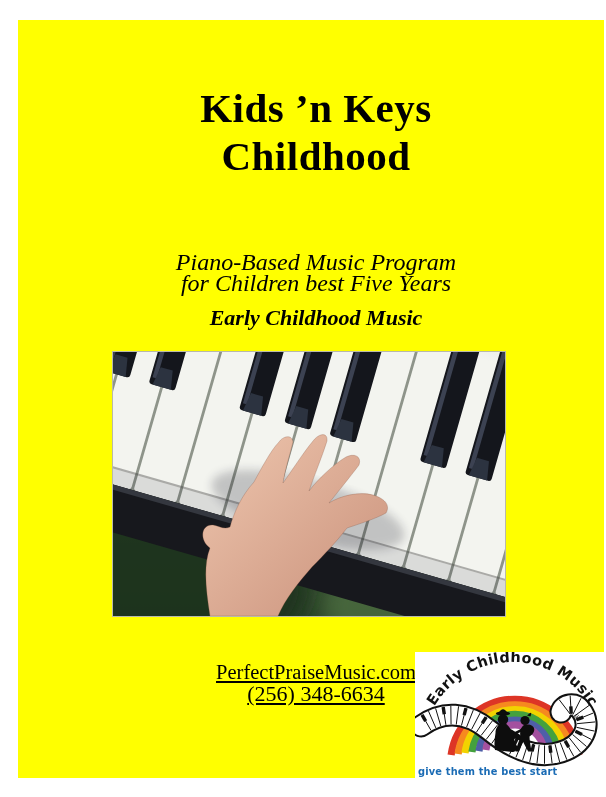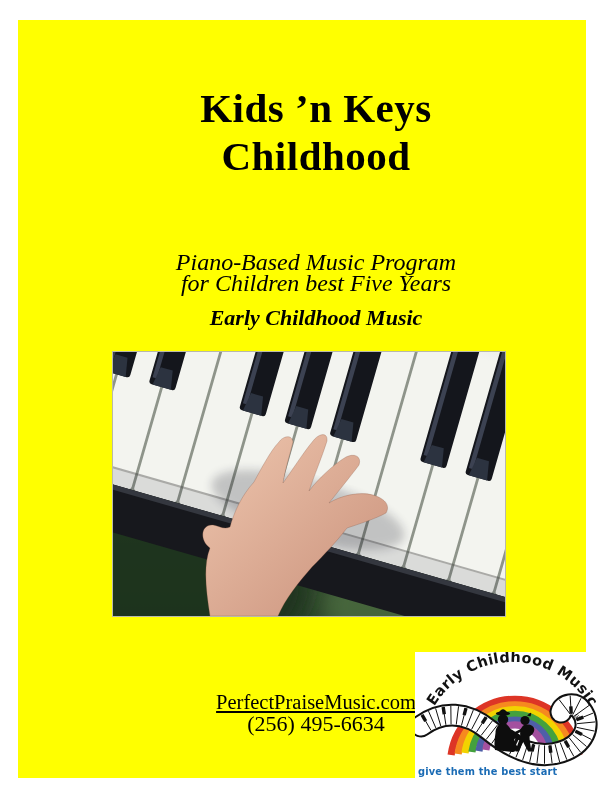--- a/index.html
+++ b/index.html
@@ -3,26 +3,27 @@
 <meta charset="utf-8">
 <style>
   html,body{margin:0;padding:0;background:#888;}
   .page{
     position:relative;width:606px;height:797px;background:#ffffff;
     overflow:hidden;font-family:"Liberation Serif","DejaVu Serif",serif;
   }
   .cover{
     position:absolute;left:18px;top:20px;width:568px;height:758px;
     background:#ffff00;
+    padding-left:18px;
   }
   .text-col{position:absolute;left:14px;width:568px;text-align:center;color:#000;}
   .title{top:64px;font-size:41px;line-height:48px;font-weight:bold;letter-spacing:0.5px;}
   .subtitle{top:232px;font-size:24px;line-height:21px;font-style:italic;}
   .ecm-line{top:286px;font-size:22px;line-height:24px;font-weight:bold;font-style:italic;}
-  .contact{top:672px;font-size:20.5px;line-height:21px;}
+  .contact{top:642px;font-size:20.5px;line-height:21px;text-decoration:underline;}
   .contact .site-link{color:#000;text-decoration:underline;}
   .contact .phone{font-size:22px;}
   .photo{
     position:absolute;left:95px;top:332px;width:392px;height:264px;
     outline:1px solid #b9b9a9;
   }
   .photo svg{display:block;}
   .logo-box{
     position:absolute;left:415px;top:652px;width:191px;height:131px;
     background:#ffffff;
@@ -150,21 +151,21 @@
              C 227 144, 246 139, 260 143
              C 270 146, 278 152, 273 161
              C 262 167, 246 172, 234 176
              C 224 189, 211 203, 199 215
              C 186 230, 172 247, 165 264 Z" fill="url(#handGrad)" stroke="#7a4632" stroke-opacity="0.25" stroke-width="1"></path>
       </svg>
     </div>
 
     <div class="text-col contact">
       <div><a class="site-link" href="#">PerfectPraiseMusic.com</a></div>
-      <div class="phone">(256) 495-6634</div>
+      <div class="phone">(256) 348-6634</div>
     </div>
   </div>
 
   <div class="logo-box">
     <svg width="191" height="131" viewBox="0 0 191 131">
       <defs>
         <path id="arcTextPath" d="M 17.5 57.8 A 90 90 0 0 1 176.5 57.8" fill="none"></path>
       </defs>
 
       <g fill="none" stroke-width="7.2" stroke-linecap="butt">

